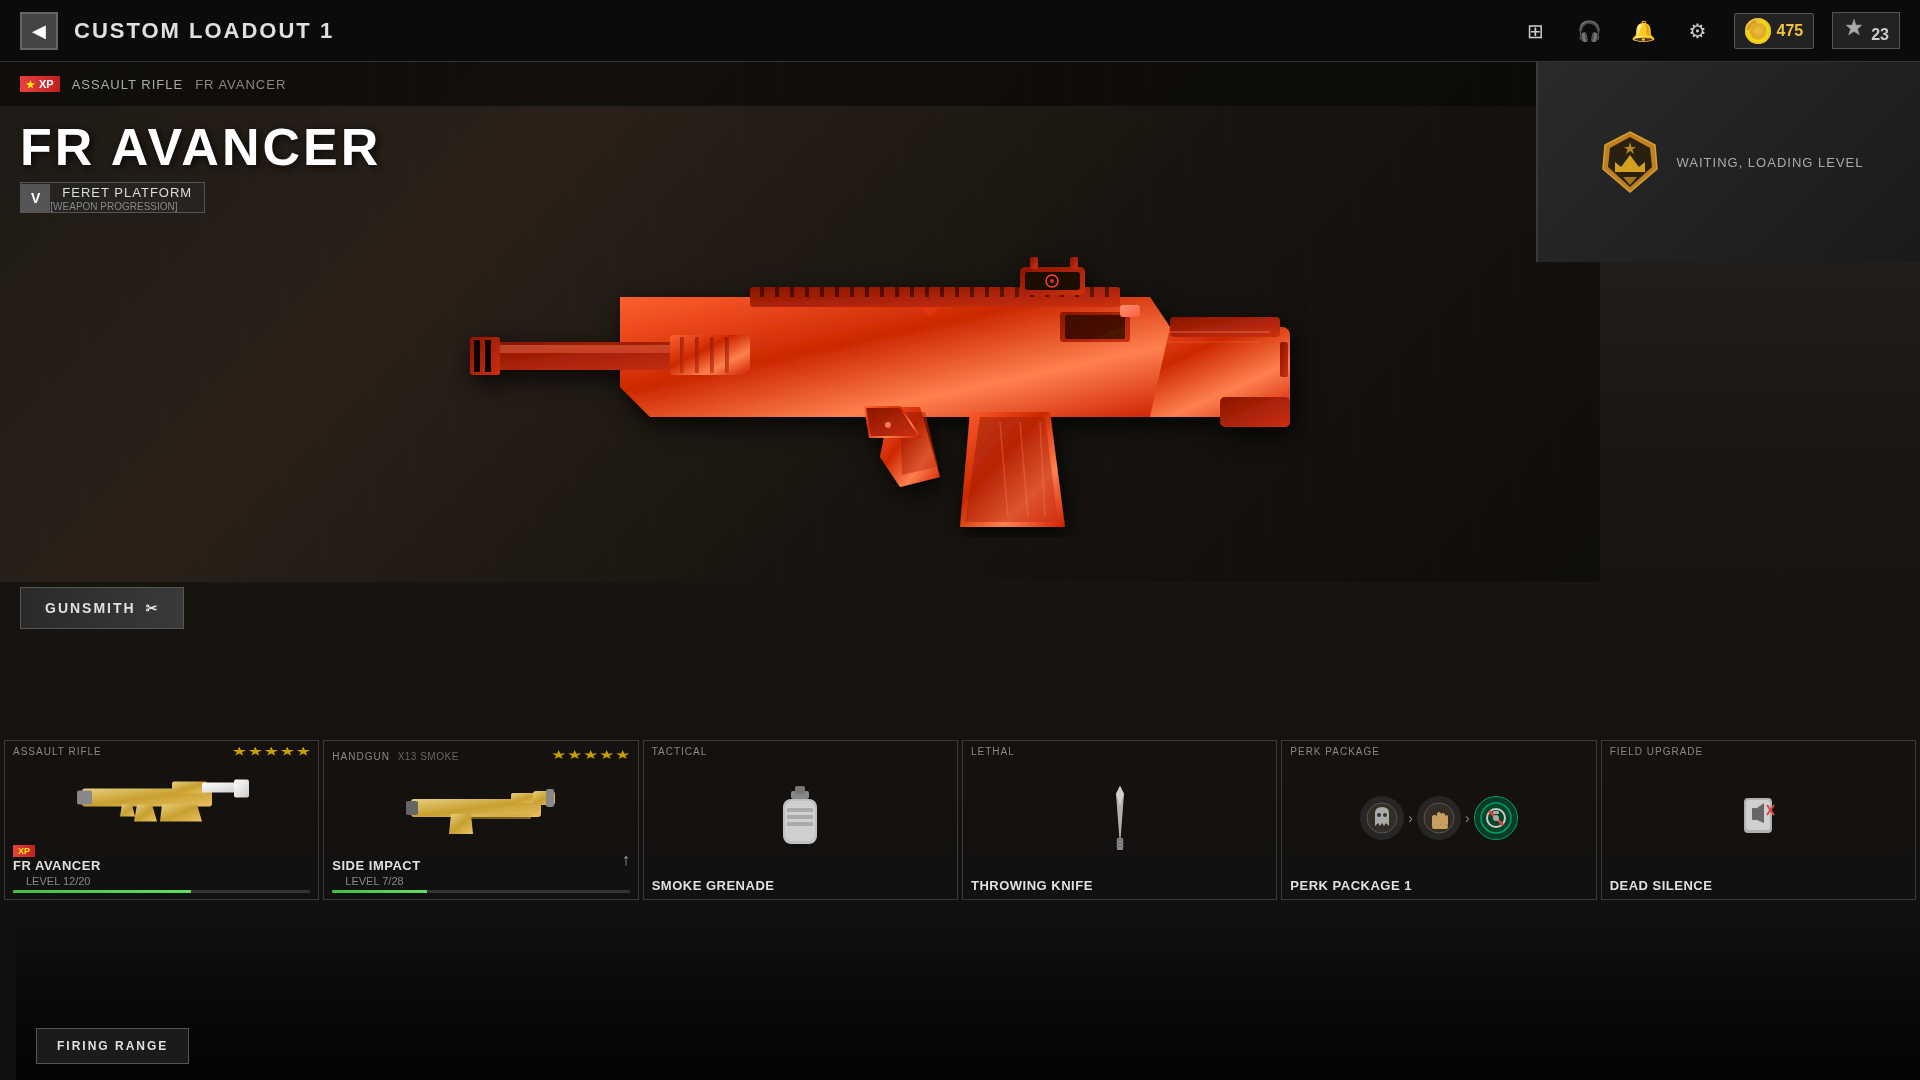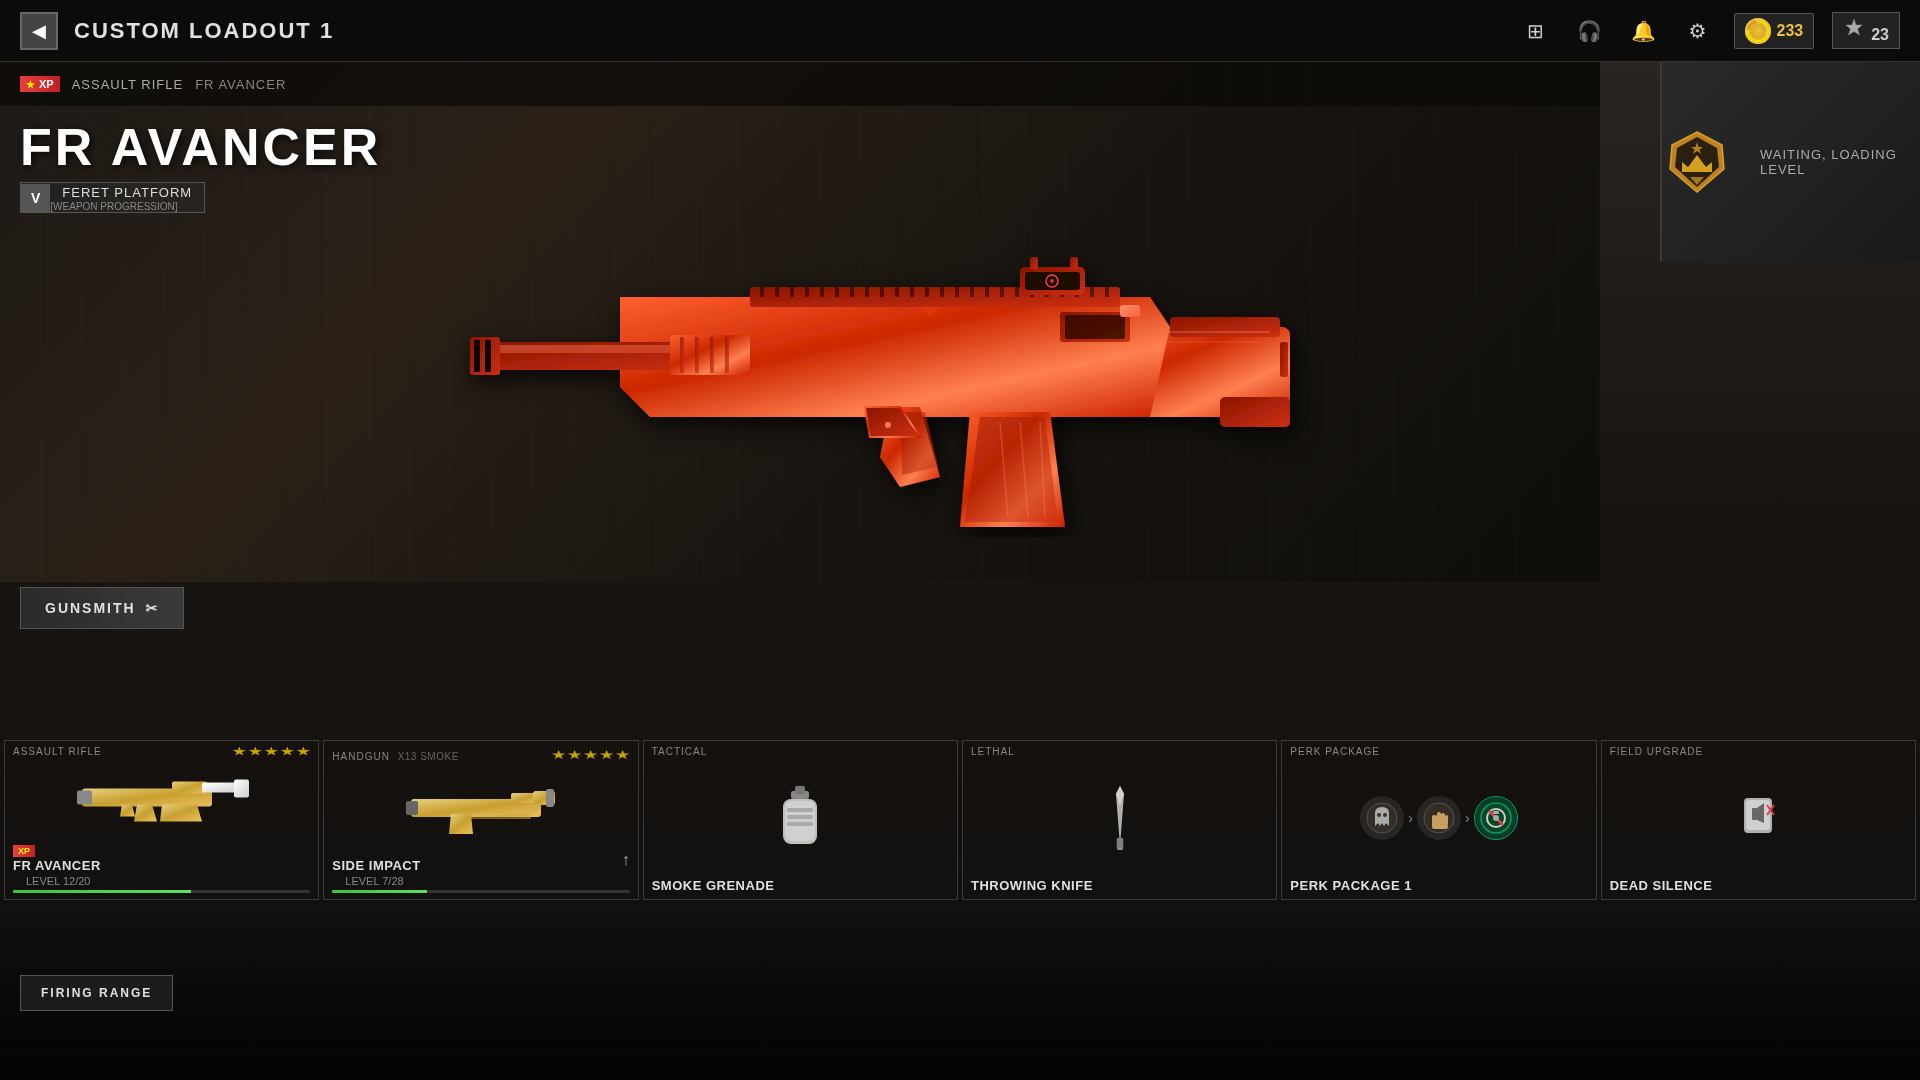--- a/index.html
+++ b/index.html
@@ -218,28 +218,28 @@
 
     .weapon-svg {
       width: 900px;
       height: 380px;
     }
 
     
     .side-panel {
       position: absolute;
       top: 0; right: 0;
-      width: 260px;
+      width: 384px;
       height: 200px;
       background: linear-gradient(135deg, #2a2a2a, #1a1a1a);
       border-left: 2px solid #3a3a3a;
       display: flex;
       align-items: center;
       justify-content: center;
-      gap: 28px;
+      gap: 12px;
     }
     .rank-emblem {
       width: 70px; height: 70px;
       position: relative;
       display: flex;
       align-items: center;
       justify-content: center;
     }
     .rank-emblem-svg {
       width: 70px; height: 70px;
@@ -385,24 +385,24 @@
       font-size: 14px;
     }
     .perk-icon.active {
       background: rgba(0,120,80,0.4);
       border: 1px solid #00a060;
     }
 
     
     .bottom-bar {
       position: absolute;
-      bottom: 0; left: 0; right: 0;
+      bottom: 0; left: 16px; right: 0;
       height: 175px;
       display: flex;
-      align-items: center;
+      align-items: flex-end;
       padding: 16px 20px;
       gap: 12px;
       background: linear-gradient(0deg, rgba(0,0,0,0.8), transparent);
     }
     .firing-range-btn {
       background: rgba(30,30,30,0.9);
       border: 1px solid #555;
       padding: 10px 20px;
       font-size: 12px;
       font-weight: bold;
@@ -451,21 +451,21 @@
     <div class="currency-badge">
       <div class="currency-icon">
         <svg width="26" height="26" viewBox="0 0 26 26">
           <circle cx="13" cy="13" r="12" fill="none" stroke="#f0c040" stroke-width="2"></circle>
           <circle cx="13" cy="13" r="8" fill="none" stroke="#f0c040" stroke-width="1" stroke-dasharray="4 2"></circle>
 
           <path d="M13 3 A10 10 0 1 1 3 13" fill="none" stroke="#f0e000" stroke-width="2.5" stroke-linecap="round"></path>
           <circle cx="13" cy="3" r="2" fill="#f0c040"></circle>
         </svg>
       </div>
-      <span class="currency-amount">233</span>
+      <span class="currency-amount">475</span>
     </div>
     <div class="soldier-currency">
       <span class="soldier-icon">
         <svg width="22" height="22" viewBox="0 0 22 22">
           <polygon points="11,2 13,8 19,8 14.5,12 16.5,18 11,14.5 5.5,18 7.5,12 3,8 9,8" fill="#aaa" stroke="#888" stroke-width="0.5"></polygon>
         </svg>
       </span>
       <span class="soldier-amount">23</span>
     </div>
   </div>

